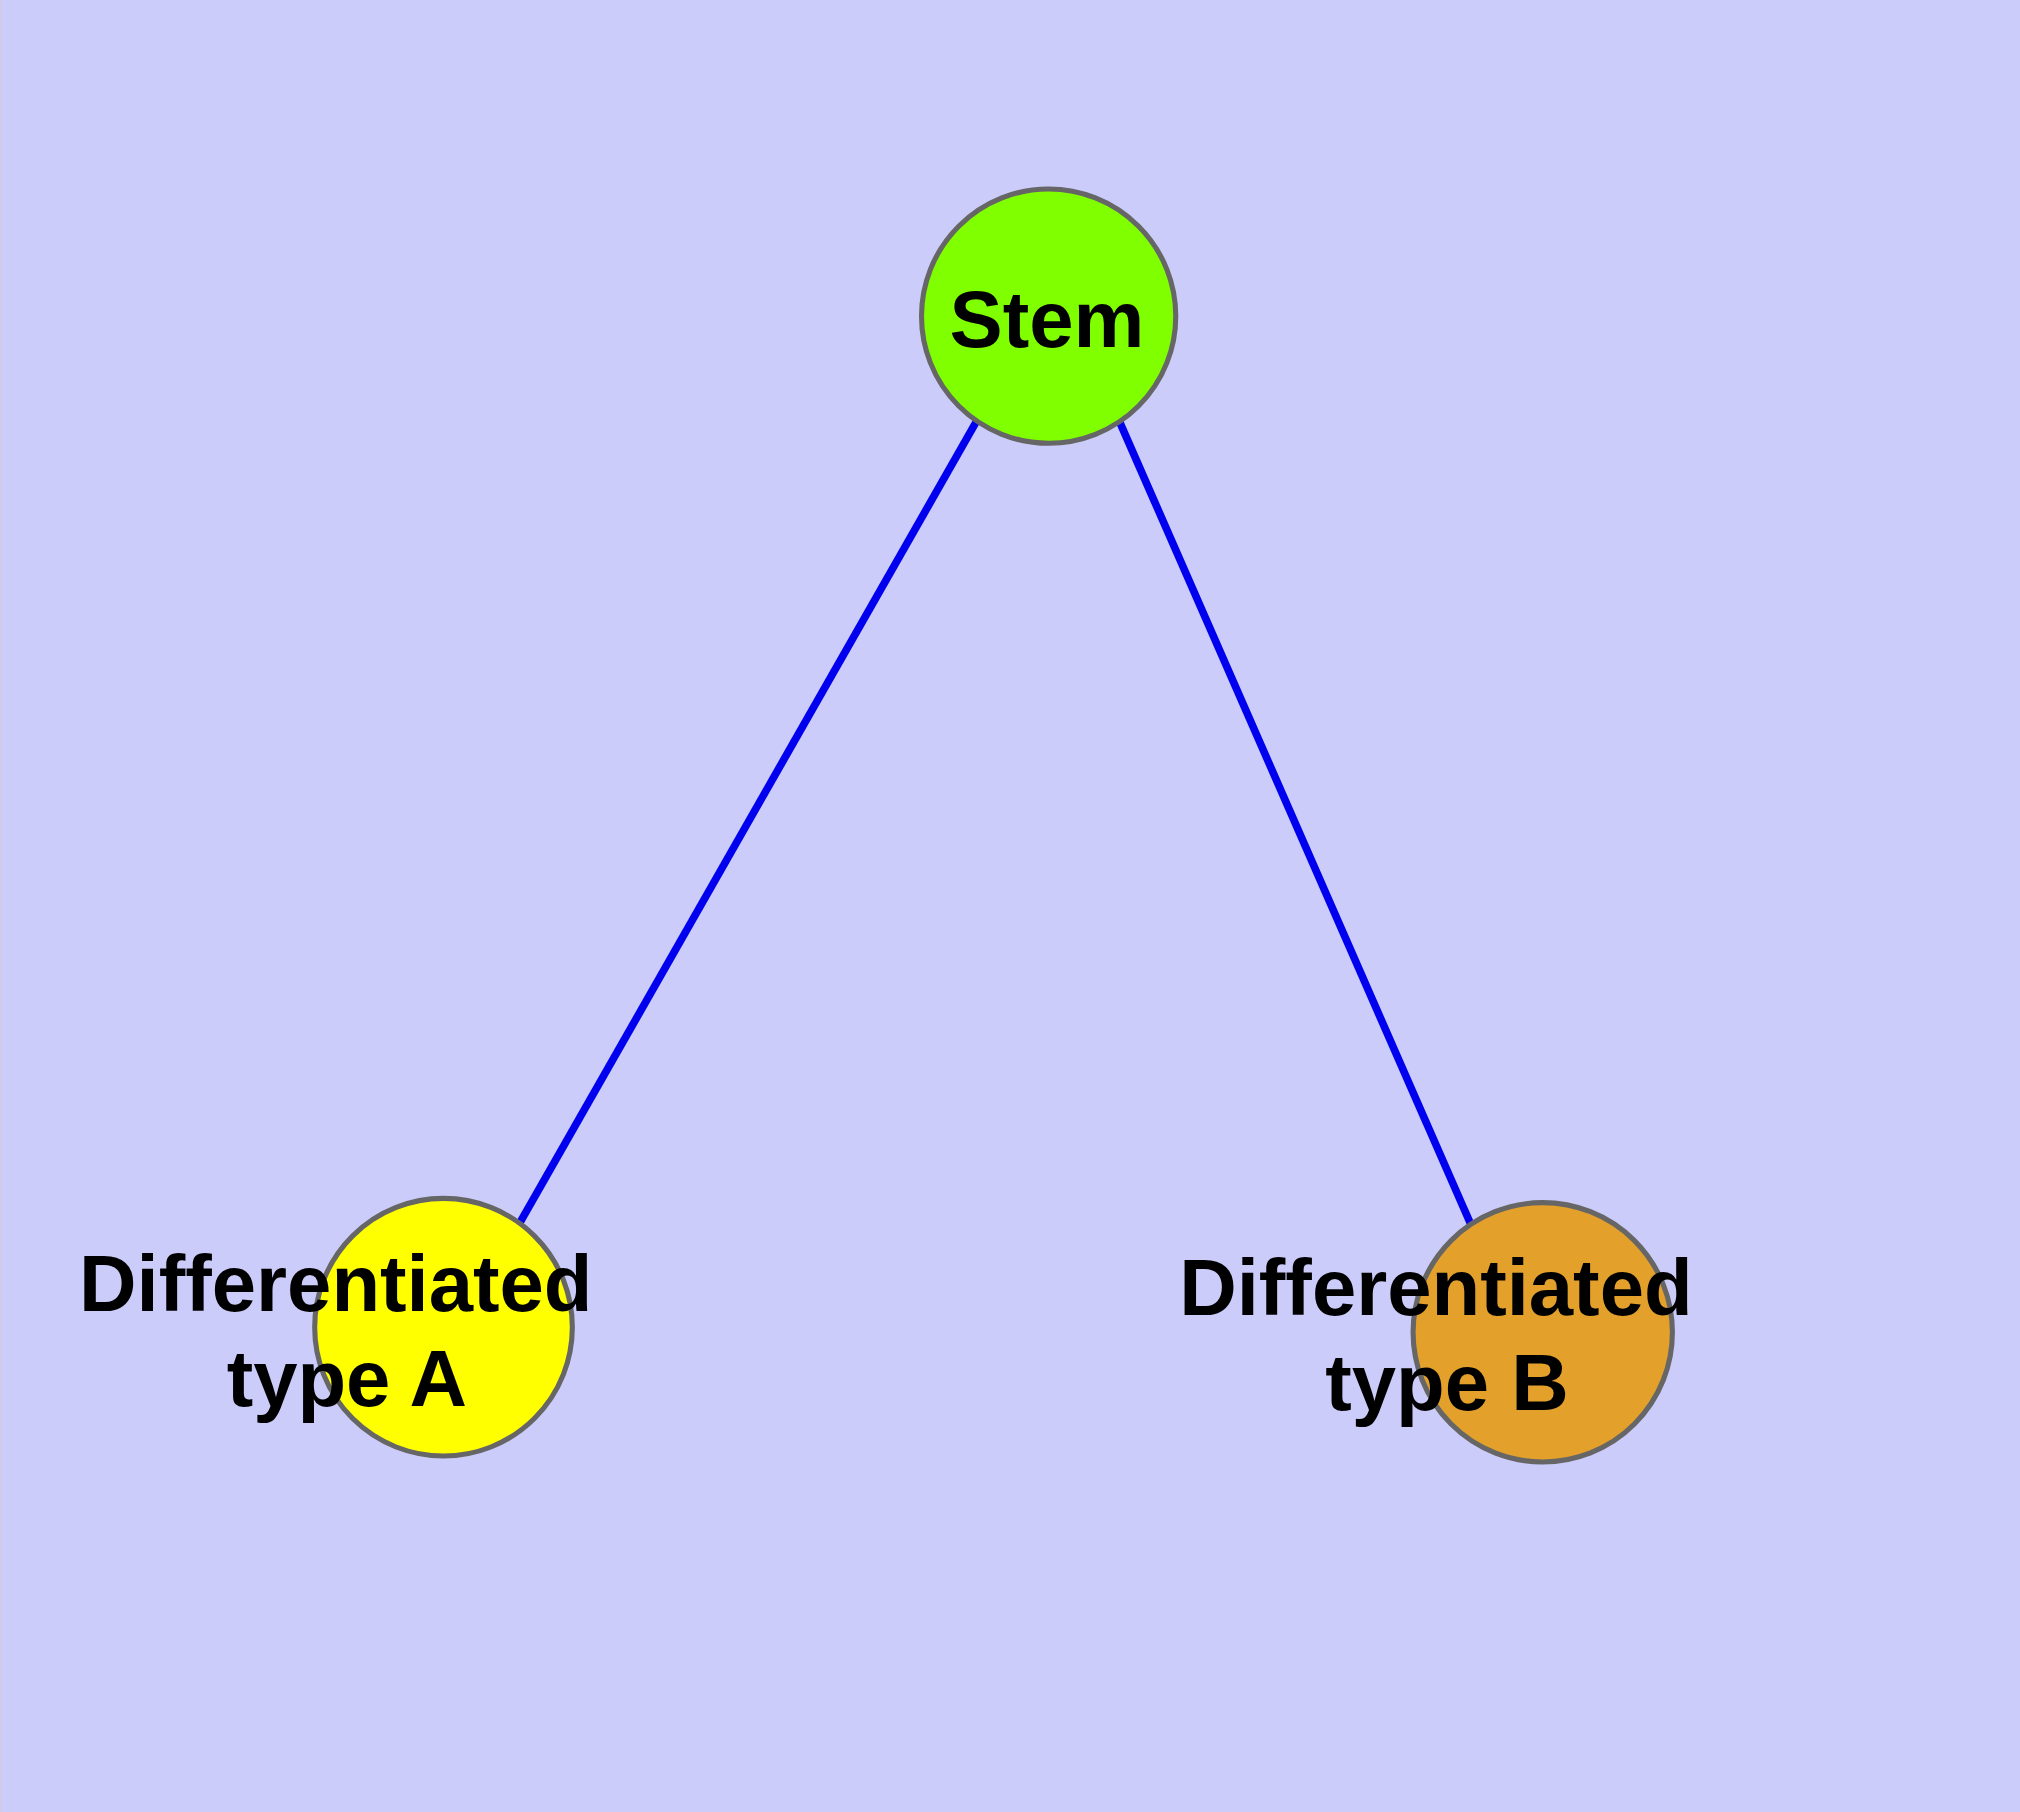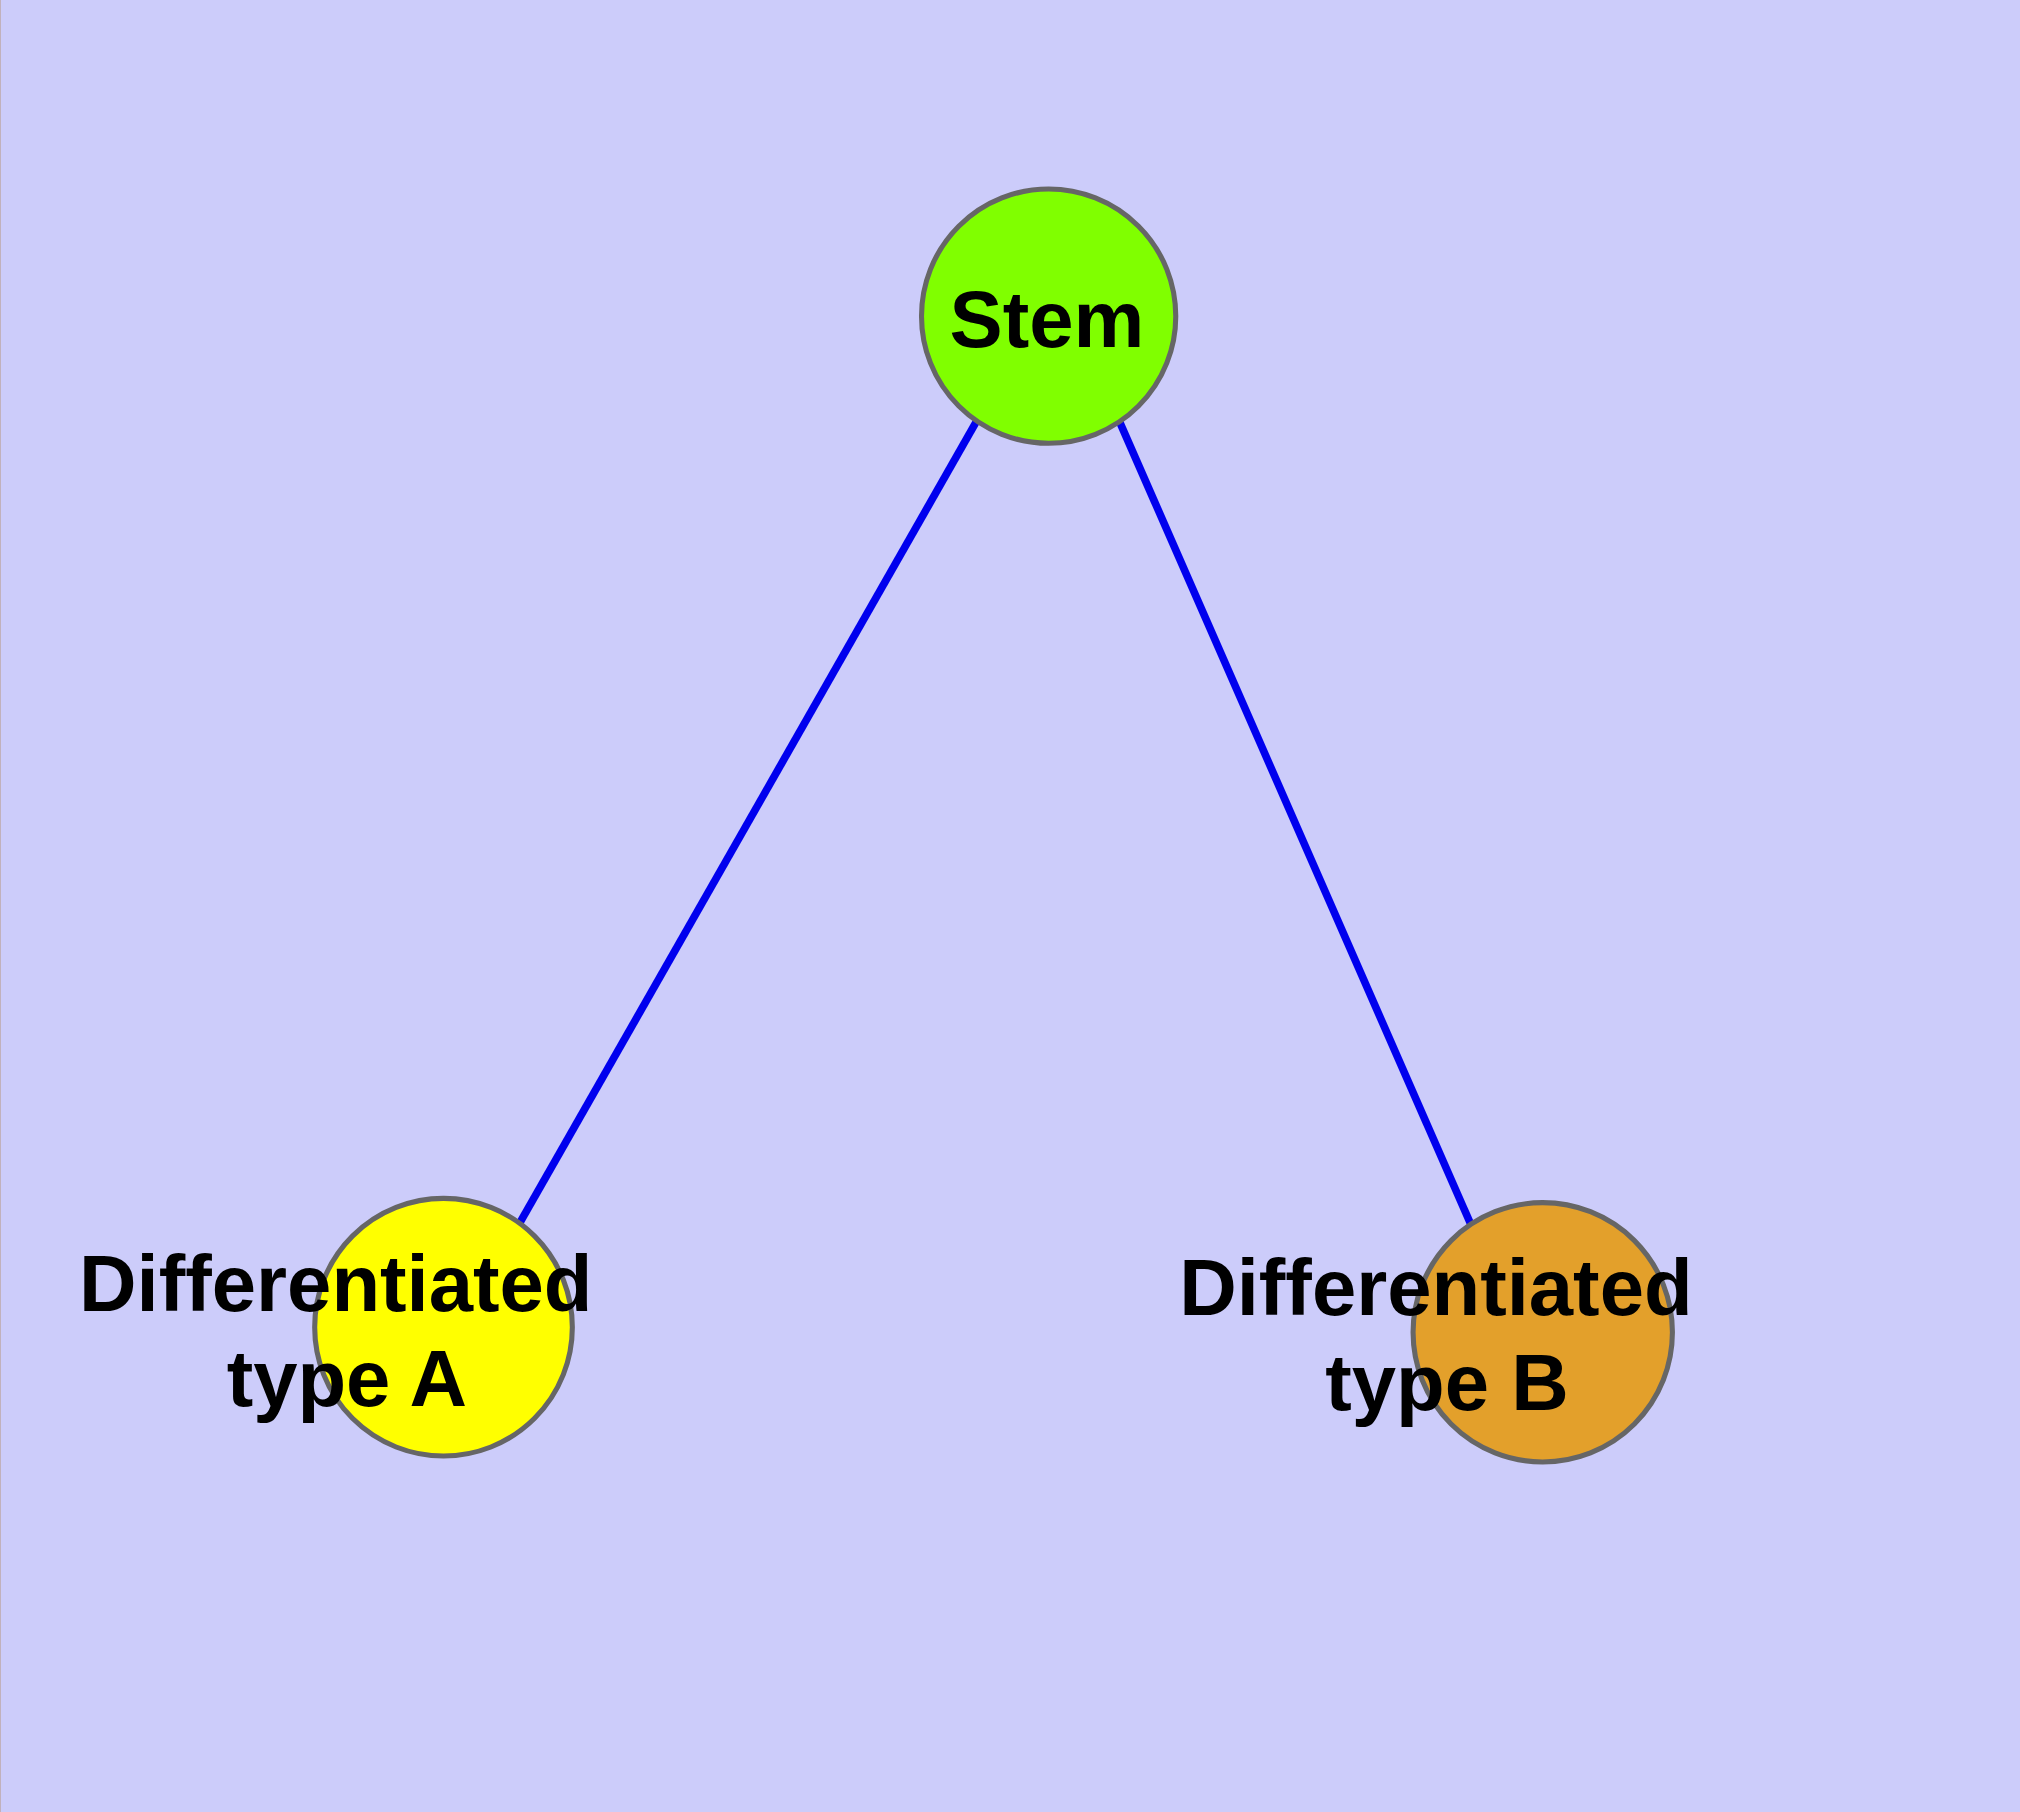--- a/index.html
+++ b/index.html
@@ -32,21 +32,21 @@
     font-family: "Liberation Sans", sans-serif;
     font-weight: bold;
     fill: #000000;
     text-anchor: middle;
     dominant-baseline: auto;
   }
 </style>
 </head>
 <body style="width: 2021px; height: 1812px; background: rgb(204, 204, 250);">
 
-<div id="canvas" style="width: 1827px; height: 1812px; background: #a16207;">
+<div id="canvas" style="width: 1827px; height: 1812px; background: #fdba74;">
 
   <svg id="graph-svg" viewBox="0 0 2384 2138" style="width: 2021px; height: 1812px;">
 
     <rect id="bg-rect" x="0" y="0" width="2384" height="2138" fill="#ccccfa"></rect>
 
     <g id="edges-layer">
       <line id="edge-stem-diff-a" x1="1152" y1="497" x2="613" y2="1443" stroke="#0000ee" stroke-width="9" stroke-linecap="butt"></line>
       <line id="edge-stem-diff-b" x1="1320" y1="496" x2="1737" y2="1449" stroke="#0000ee" stroke-width="9" stroke-linecap="butt"></line>
     </g>
 

